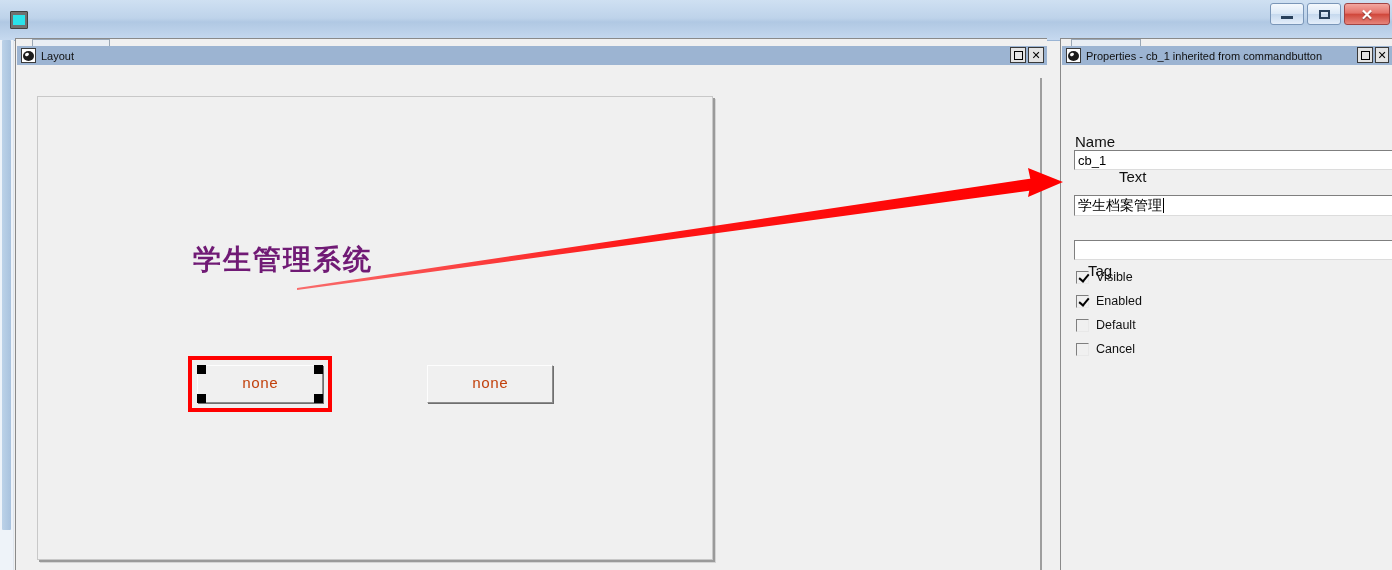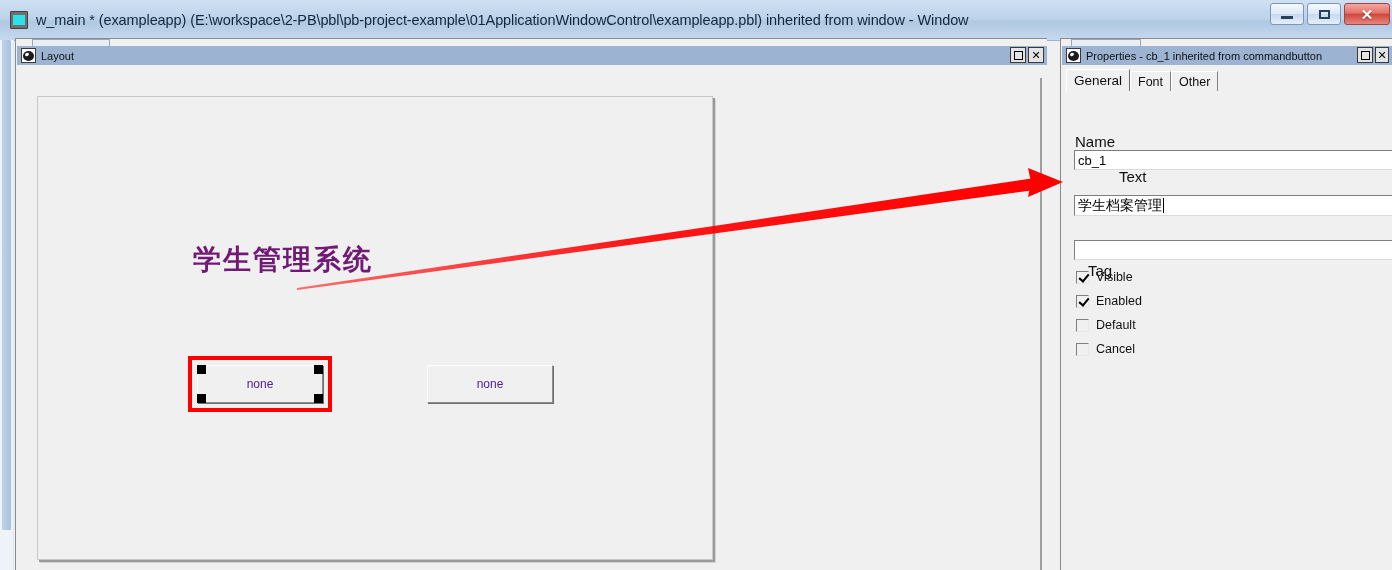--- a/index.html
+++ b/index.html
@@ -216,23 +216,23 @@
   .pb-button {
     position: absolute;
     background: #f0f0f0;
     border-top: 1px solid #fdfdfd;
     border-left: 1px solid #fdfdfd;
     border-right: 1px solid #8d8d8d;
     border-bottom: 1px solid #8d8d8d;
     box-shadow: 1px 1px 0 0 #6f6f6f;
     box-sizing: border-box;
     display: flex; align-items: center; justify-content: center;
-    font-size: 12px;
-    color: #4c1d95;
-    font-family: Liberation Sans, sans-serif;
+    font-size: 15px;
+    color: #c2410c;
+    font-family: Liberation Mono, monospace;
   }
   #btn-selected { left: 159px; top: 268px; width: 126px; height: 38px; }
   #btn-second   { left: 389px; top: 268px; width: 126px; height: 38px; }
 
   .sel-frame {
     position: absolute;
     left: 150px; top: 259px;
     width: 144px; height: 56px;
     border: 4px solid #ff0000;
     box-sizing: border-box;
@@ -410,21 +410,20 @@
     pointer-events: none;
   }
 </style>
 </head>
 <body>
 
 <div class="app">
 
   <div class="titlebar">
     <div class="tb-icon"></div>
-    <div class="tb-title">w_main * (exampleapp) (E:\workspace\2-PB\pbl\pb-project-example\01ApplicationWindowControl\exampleapp.pbl) inherited from window - Window</div>
     <div class="tb-buttons">
       <div class="winbtn">
         <div class="glyph-min"></div>
       </div>
       <div class="winbtn">
         <div class="glyph-max"></div>
       </div>
       <div class="winbtn close">
         <div class="glyph-close">✕</div>
       </div>
@@ -481,25 +480,20 @@
       <div class="lc-buttons">
         <div class="lc-btn">
           <div class="sq"></div>
         </div>
         <div class="lc-btn" style="width:14px;overflow:hidden;">✕</div>
       </div>
     </div>
 
     <div class="props-body">
 
-      <div class="tabstrip">
-        <div class="tab active">General</div>
-        <div class="tab">Font</div>
-        <div class="tab">Other</div>
-      </div>
       <div class="tab-underline"></div>
 
       <div class="field-label" style="left:13px; top:68px;">Name</div>
       <div class="field-input" style="left:12px; top:85px; width:320px; height:20px;">
         <span>cb_1</span>
       </div>
 
       <div class="field-label" style="left:13px; top:103px;margin-left:44px;">Text</div>
       <div class="field-input cjk" style="left:12px; top:130px; width:320px; height:21px;">
         <span>学生档案管理</span>

